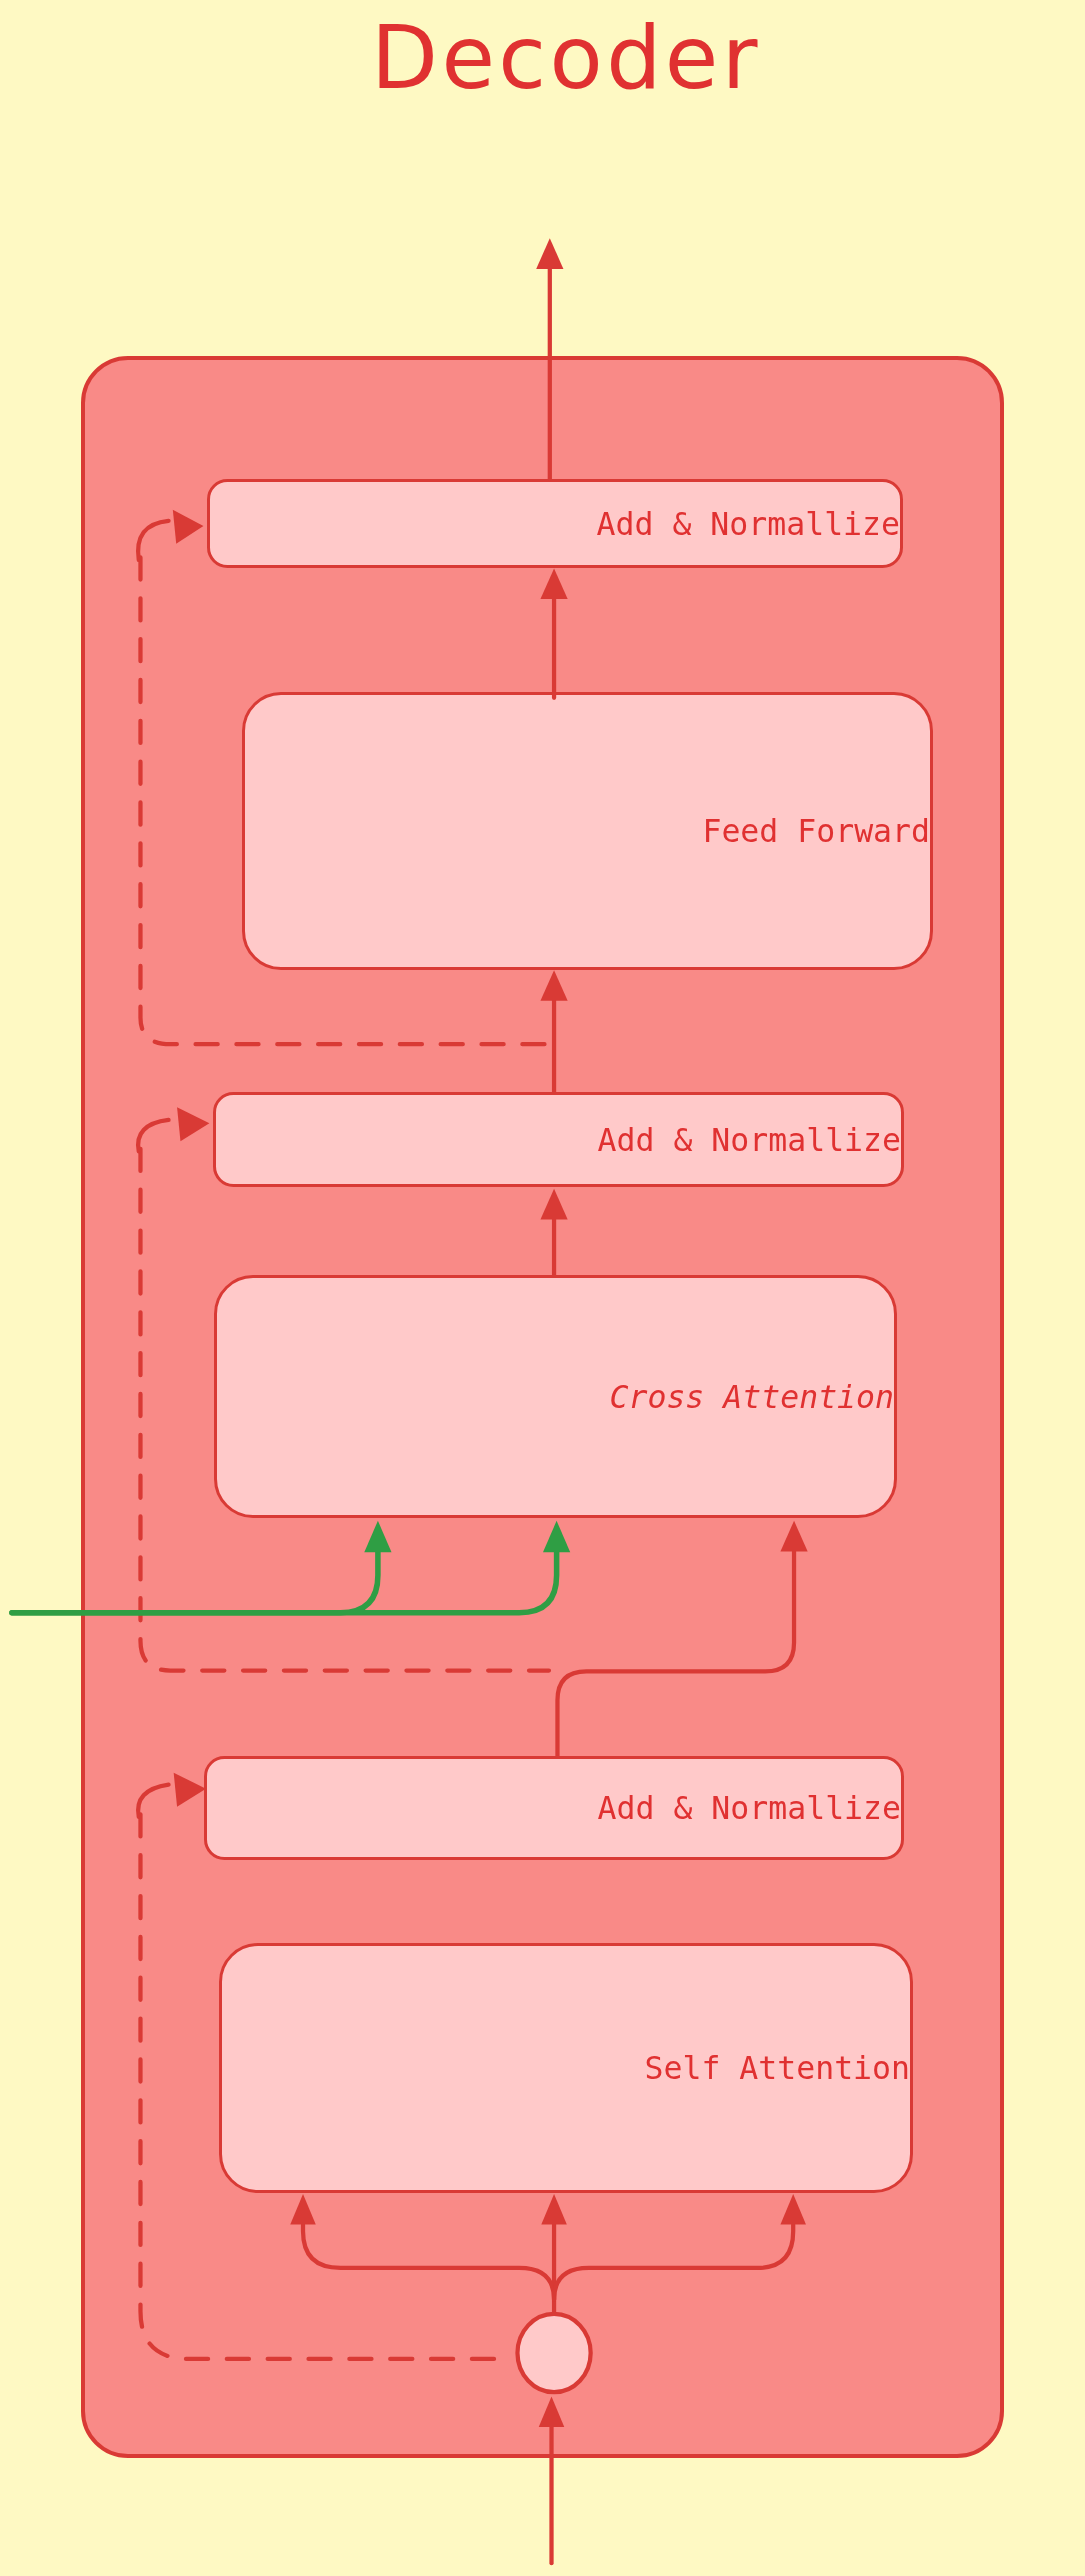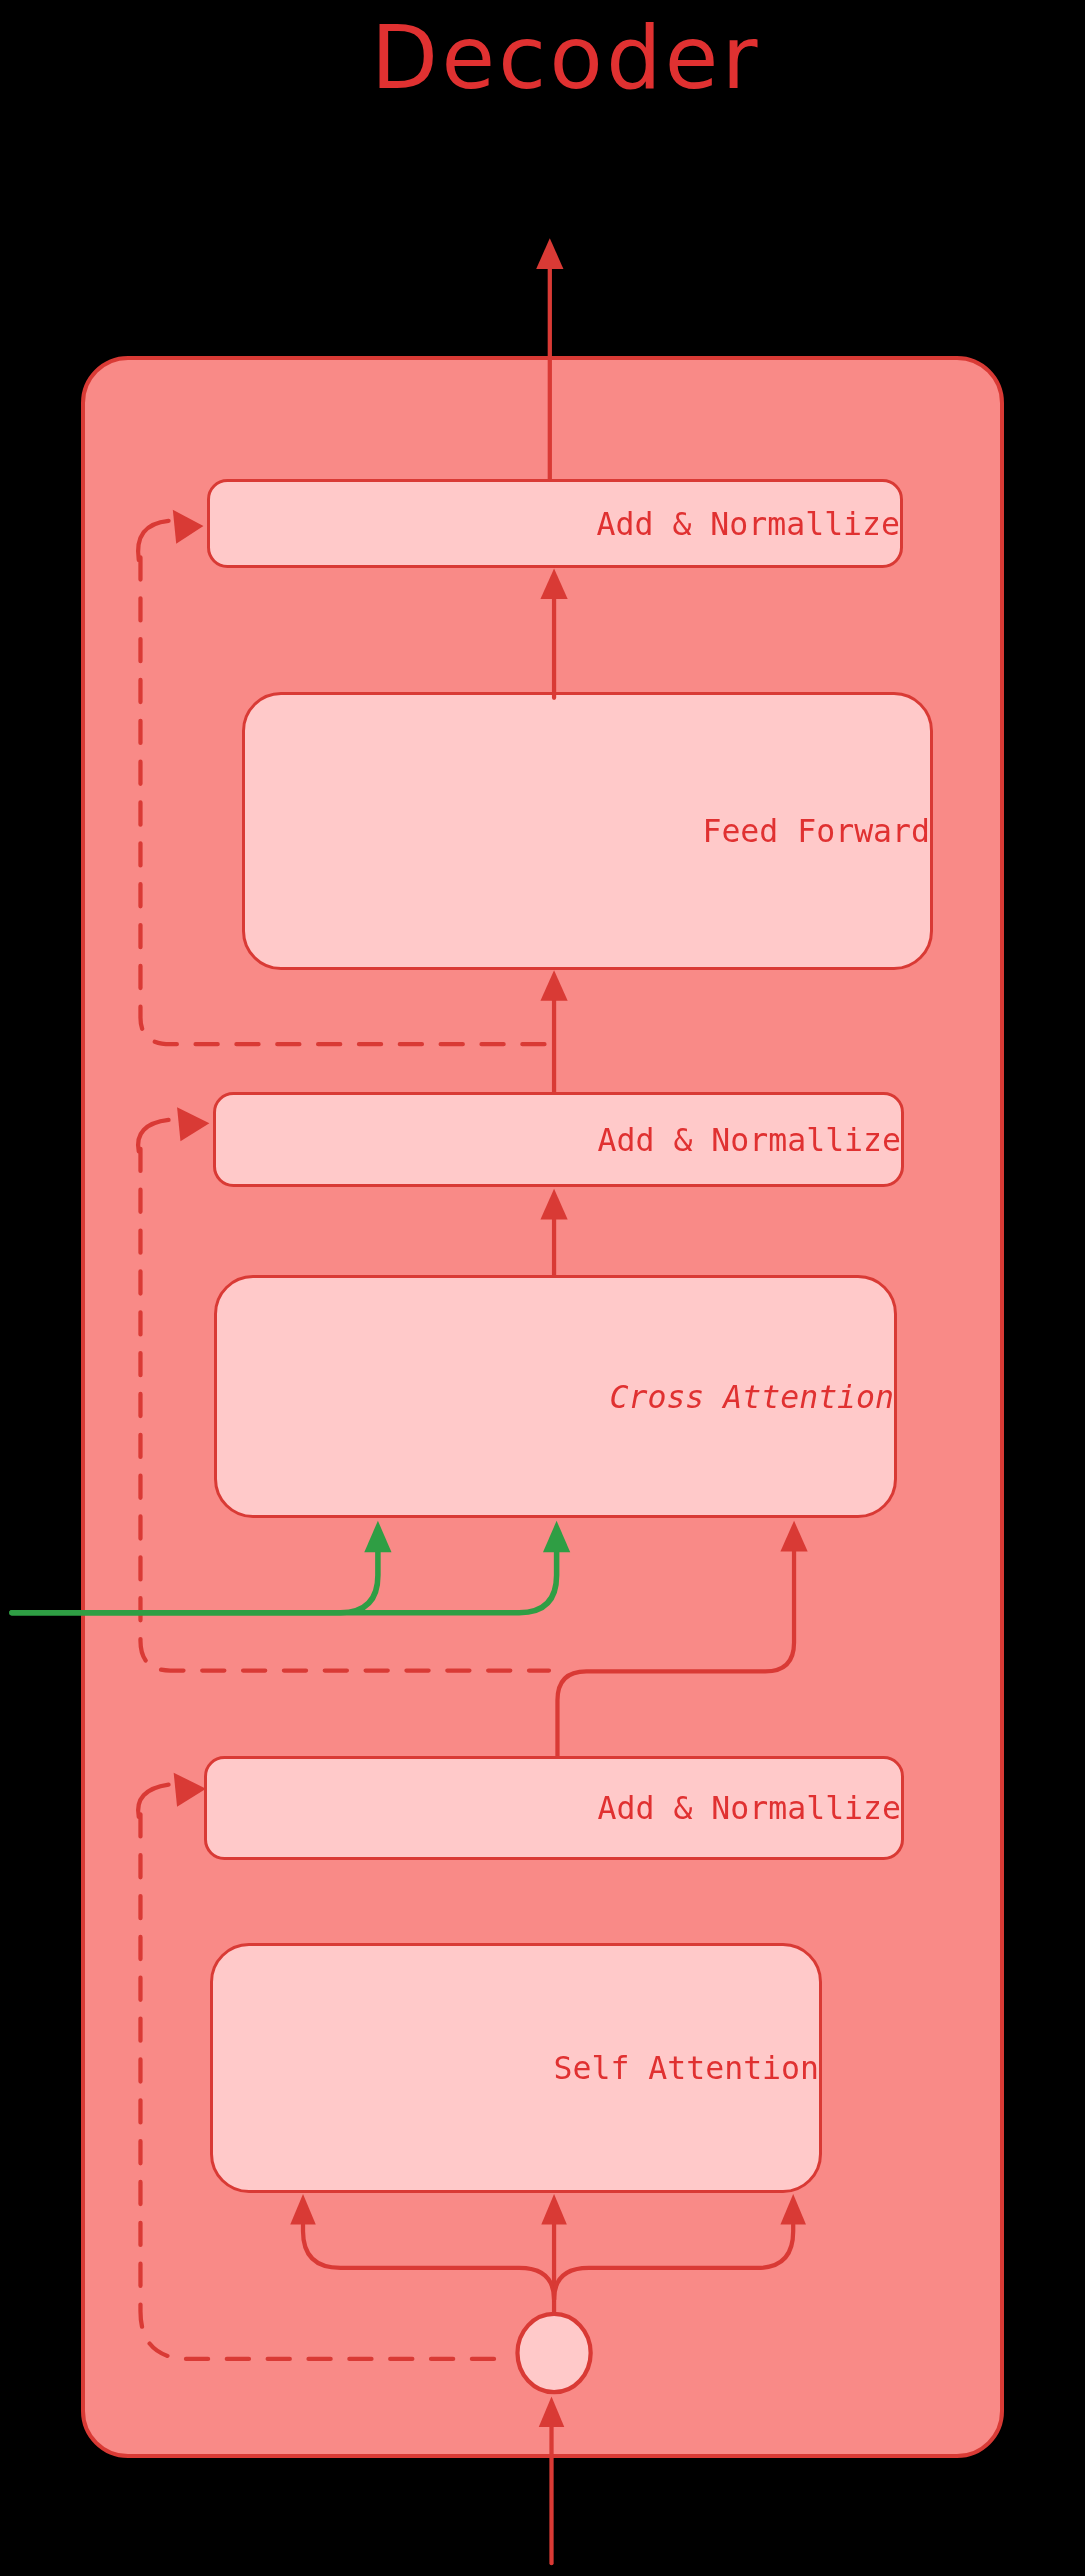--- a/index.html
+++ b/index.html
@@ -1,20 +1,20 @@
 <!DOCTYPE html>
 <html style="font-size:13.6px"><head>
 <meta charset="utf-8">
 <style>
   html, body { margin: 0; padding: 0; background: #ffffff; }
   .canvas {
     position: relative;
     width: 1086px;
     height: 2576px;
-    background: #000000;
+    background: #fef9c3;
     overflow: hidden;
     font-family: "DejaVu Sans Mono", "Liberation Mono", monospace;
   }
   .title {
     position: absolute;
     left: 566px;
     top: 6.8px;
     transform: translateX(-50%);
     font-family: "DejaVu Sans", "Liberation Sans", sans-serif;
     font-size: 87px;
@@ -48,21 +48,21 @@
     white-space: nowrap;
     z-index: 2;
   }
   .block.small { border-radius: 20.4px; }
   .block.big   { border-radius: 39px; }
   .block-addnorm-1 { left: 207px; top: 479px;  width: 696px; height: 89px; }
   .block-ff        { left: 208px; top: 692px;  width: 691px; height: 278px; margin-left: 34px; }
   .block-addnorm-2 { left: 213px; top: 1092px; width: 691px; height: 95px; }
   .block-cross     { left: 214px; top: 1275px; width: 683px; height: 243px; font-style: italic; }
   .block-addnorm-3 { left: 204px; top: 1756px; width: 700px; height: 104px; }
-  .block-self      { left: 210px; top: 1943px; width: 612px; height: 250px; }
+  .block-self      { left: 219px; top: 1943px; width: 694px; height: 250px; }
   svg.overlay {
     position: absolute;
     left: 0; top: 0;
     z-index: 3;
     pointer-events: none;
   }
   .ln-red    { fill: none; stroke: #d93a35; stroke-width: 5px;   stroke-linecap: round; }
   .ln-green  { fill: none; stroke: #2f9e44; stroke-width: 6.5px; stroke-linecap: round; }
   .ln-dashed { stroke-dasharray: 26 22; }
   .hd-red    { fill: #d93a35; stroke: none; }

